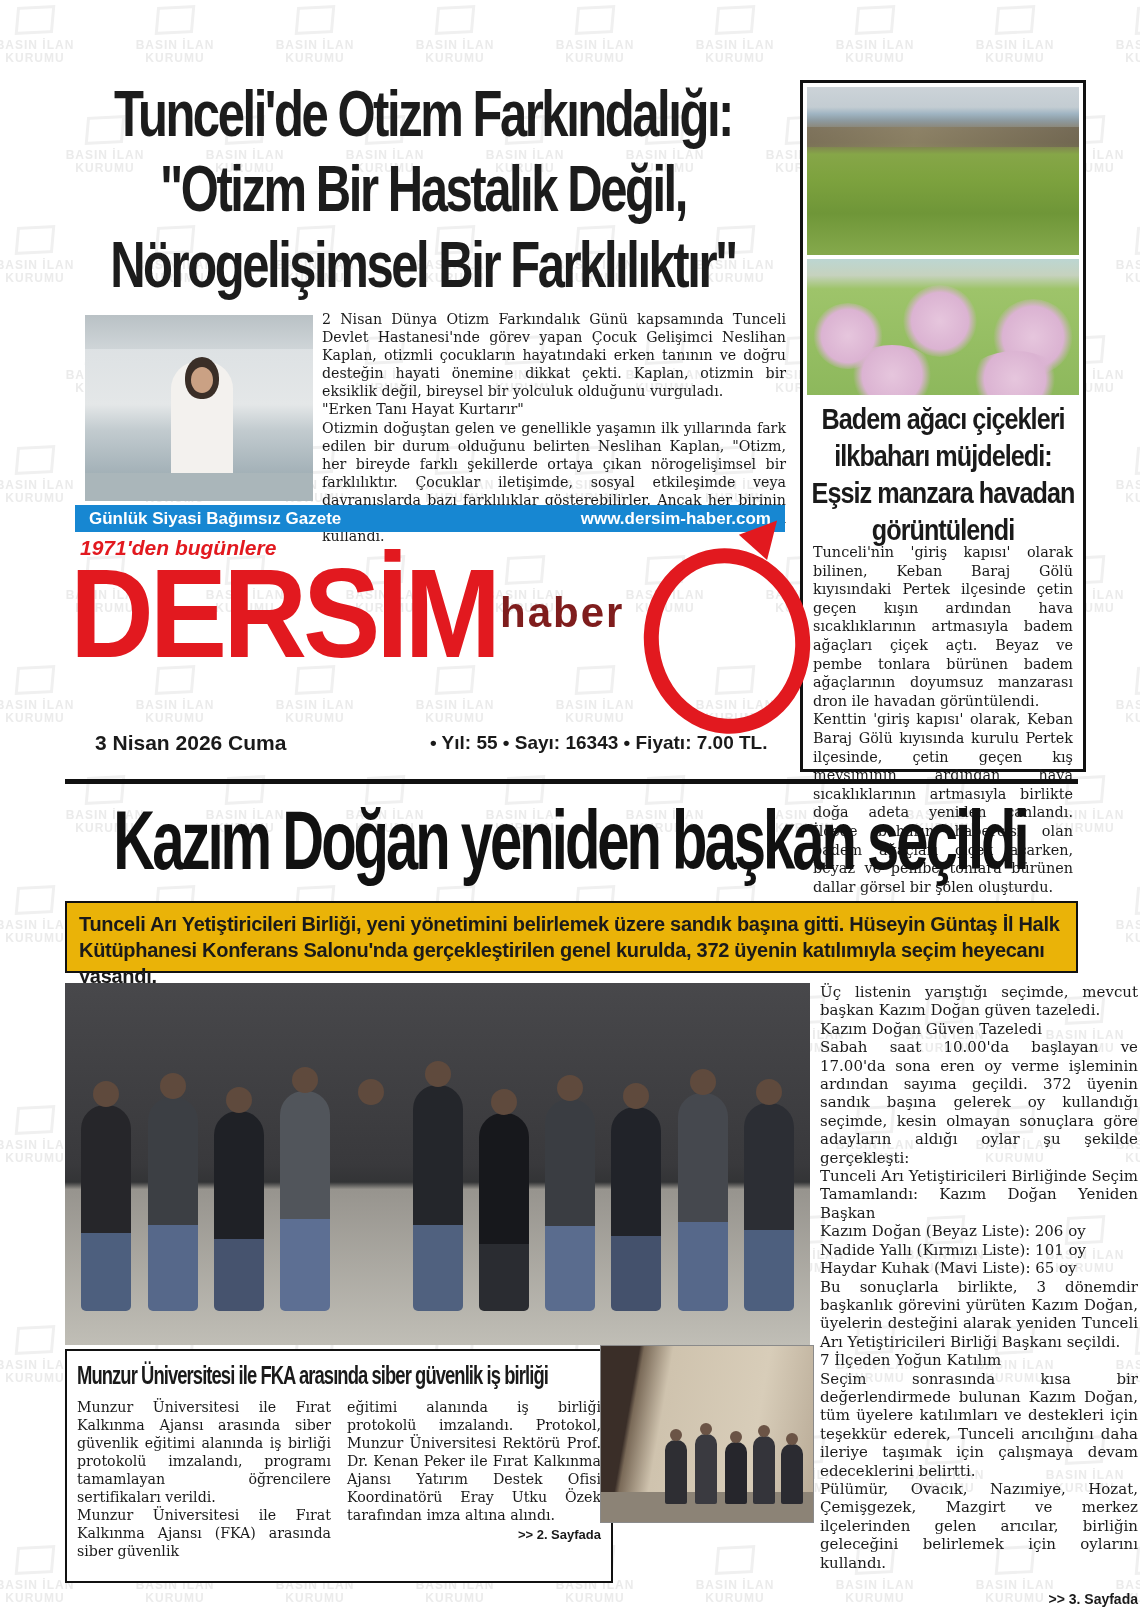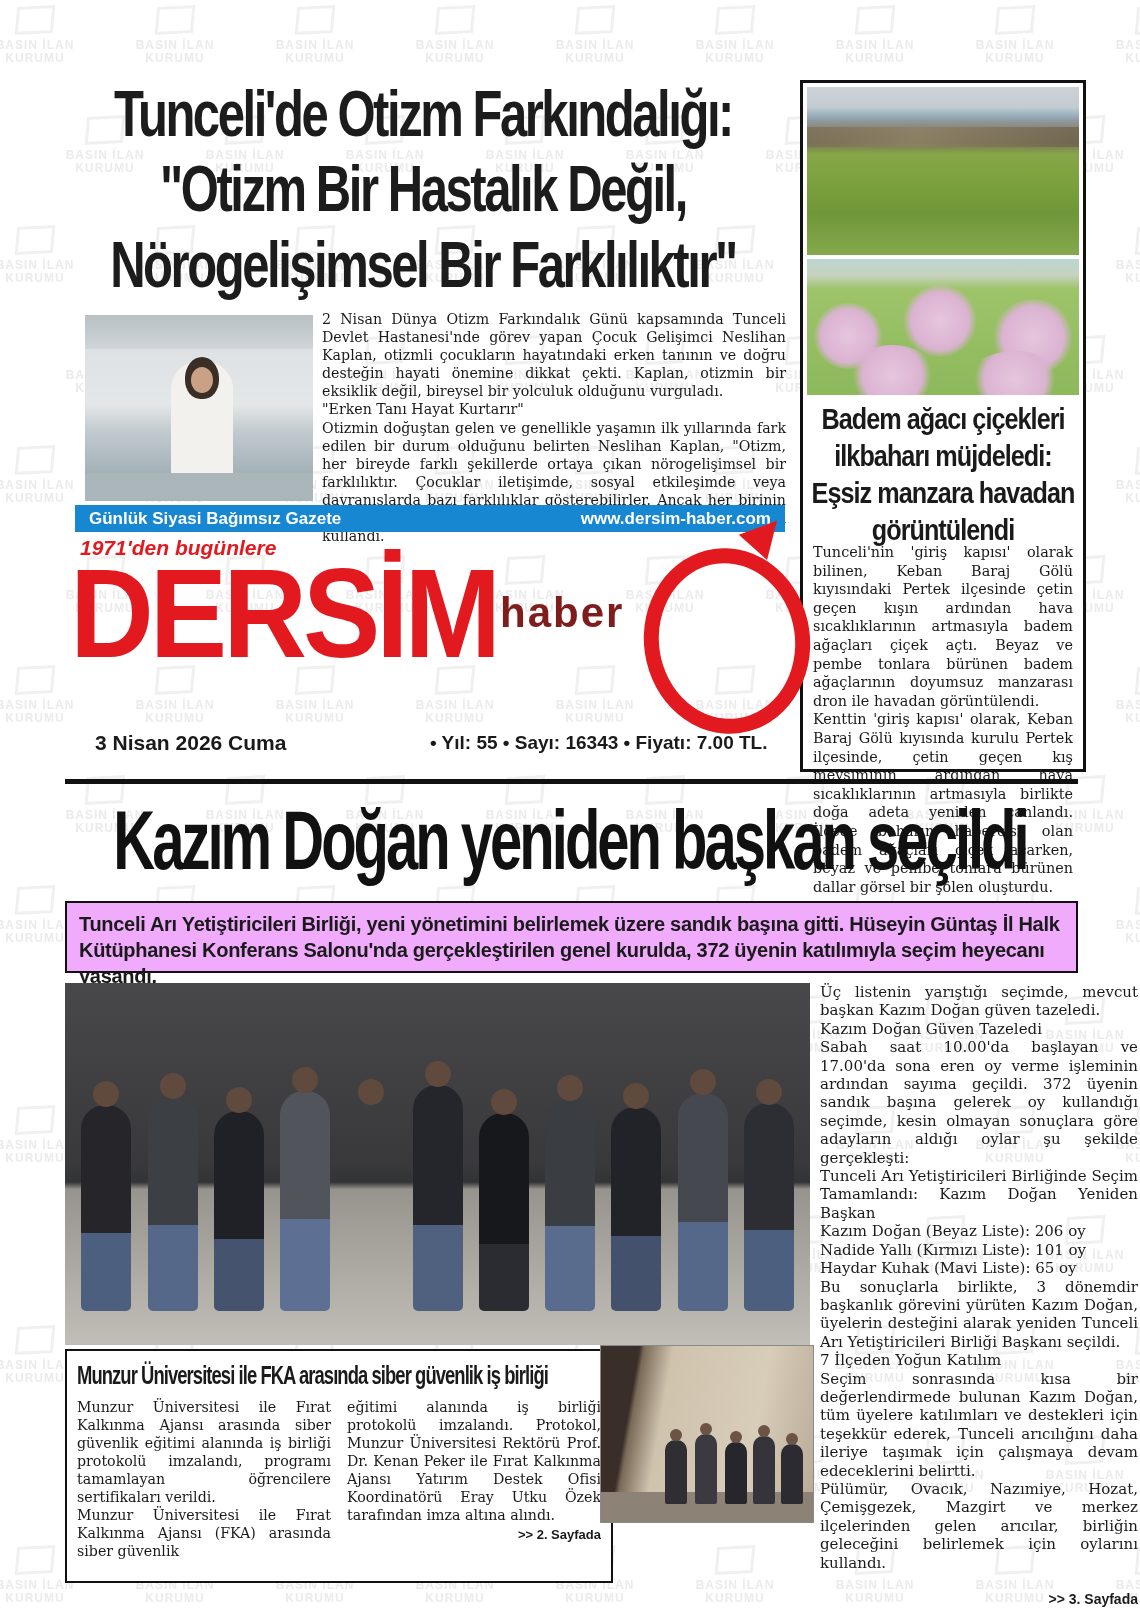--- a/index.html
+++ b/index.html
@@ -64,21 +64,21 @@
   .logo-arrow{left:746px;top:516px;width:0;height:0;border-left:19px solid transparent;
      border-right:19px solid transparent;border-bottom:36px solid #E2191F;transform:rotate(42deg);}
   .date-left{left:95px;top:731px;font-size:21px;font-weight:bold;}
   .date-right{left:430px;top:732px;font-size:19px;font-weight:bold;}
   .rule{left:65px;top:779px;width:1013px;height:5px;background:#111;}
 
   
   .h1main{left:55px;top:791px;width:1030px;text-align:center;font-weight:bold;font-size:58px;
      letter-spacing:-3px;white-space:nowrap;transform:scale(1,1.45);transform-origin:top center;color:#111;}
   .subbox{left:65px;top:901px;width:1013px;height:72px;border:2px solid #111;box-sizing:border-box;
-     padding:8px 12px;font-weight:bold;font-size:20px;line-height:26px;letter-spacing:-0.3px;background:#f0abfc;}
+     padding:8px 12px;font-weight:bold;font-size:20px;line-height:26px;letter-spacing:-0.3px;background:#eab308;}
 
   .photo-group{left:65px;top:983px;width:745px;height:362px;overflow:hidden;
      background:linear-gradient(180deg,#48484b 0%,#39393c 50%,#333436 55%,#97948e 57%,#c0beb6 100%);}
   .people{position:absolute;left:0;right:0;bottom:34px;display:flex;justify-content:space-evenly;align-items:flex-end;}
   .person{position:relative;width:50px;border-radius:24px 24px 5px 5px;}
   .person::before{content:'';position:absolute;top:-24px;left:50%;margin-left:-13px;width:26px;height:26px;
      border-radius:50%;background:#5f4a3d;}
 
   .maincol{left:820px;top:983px;width:318px;font-size:15px;line-height:18.4px;text-align:justify;}
   .maincol p{margin:0;}

